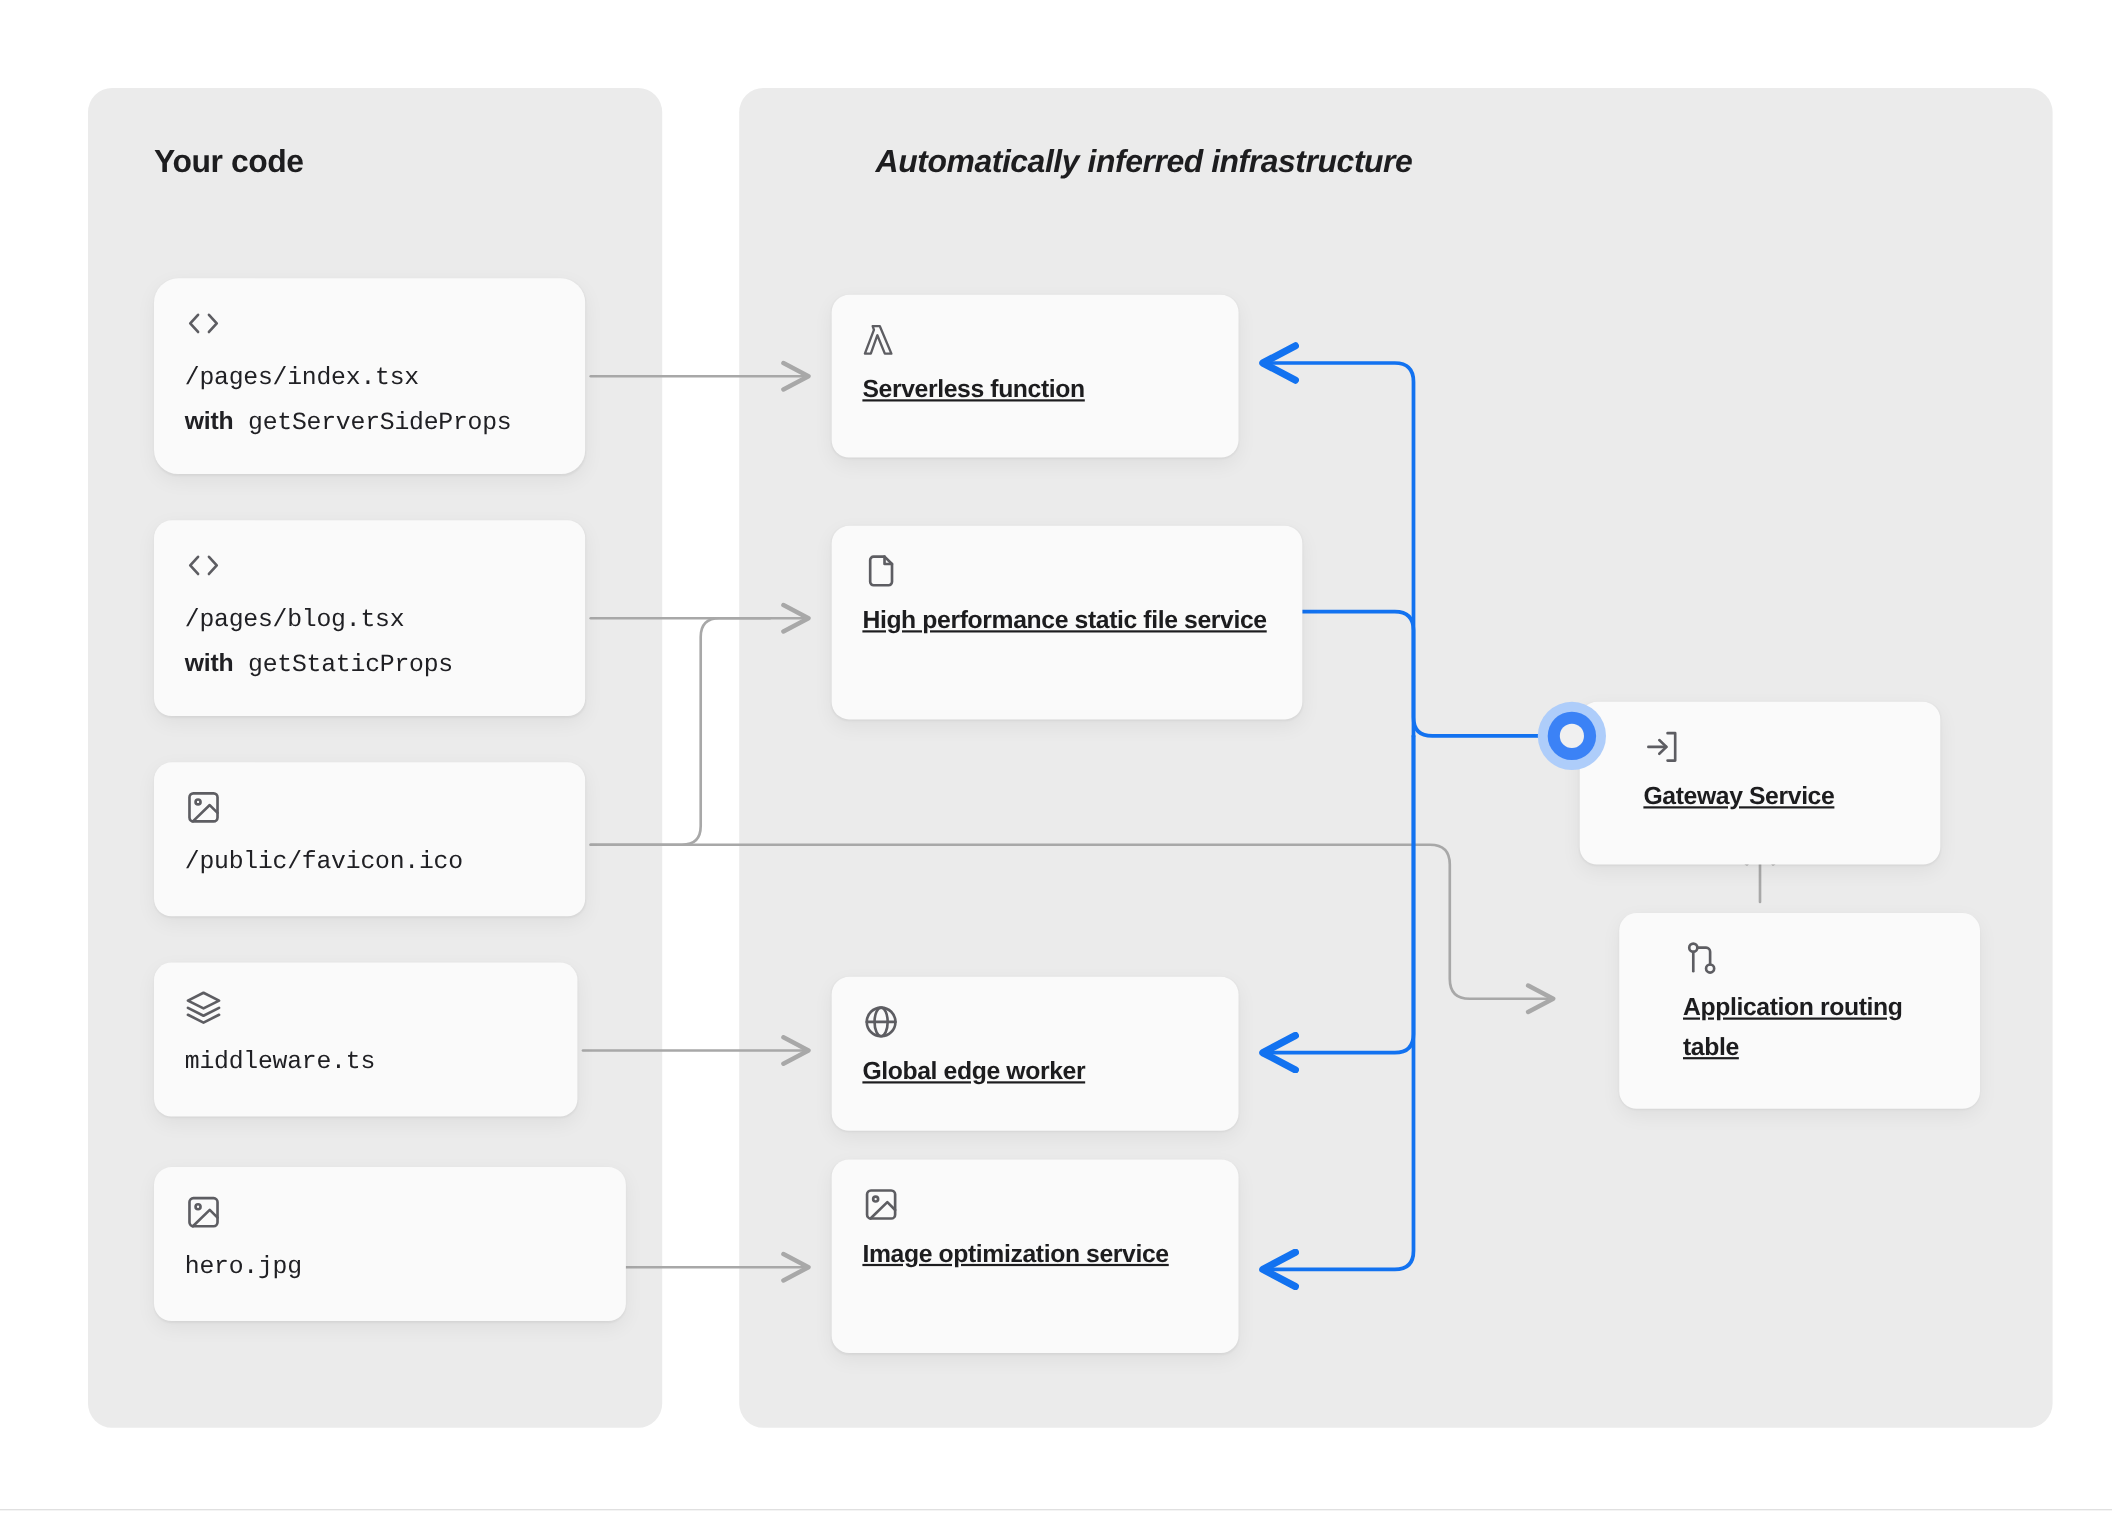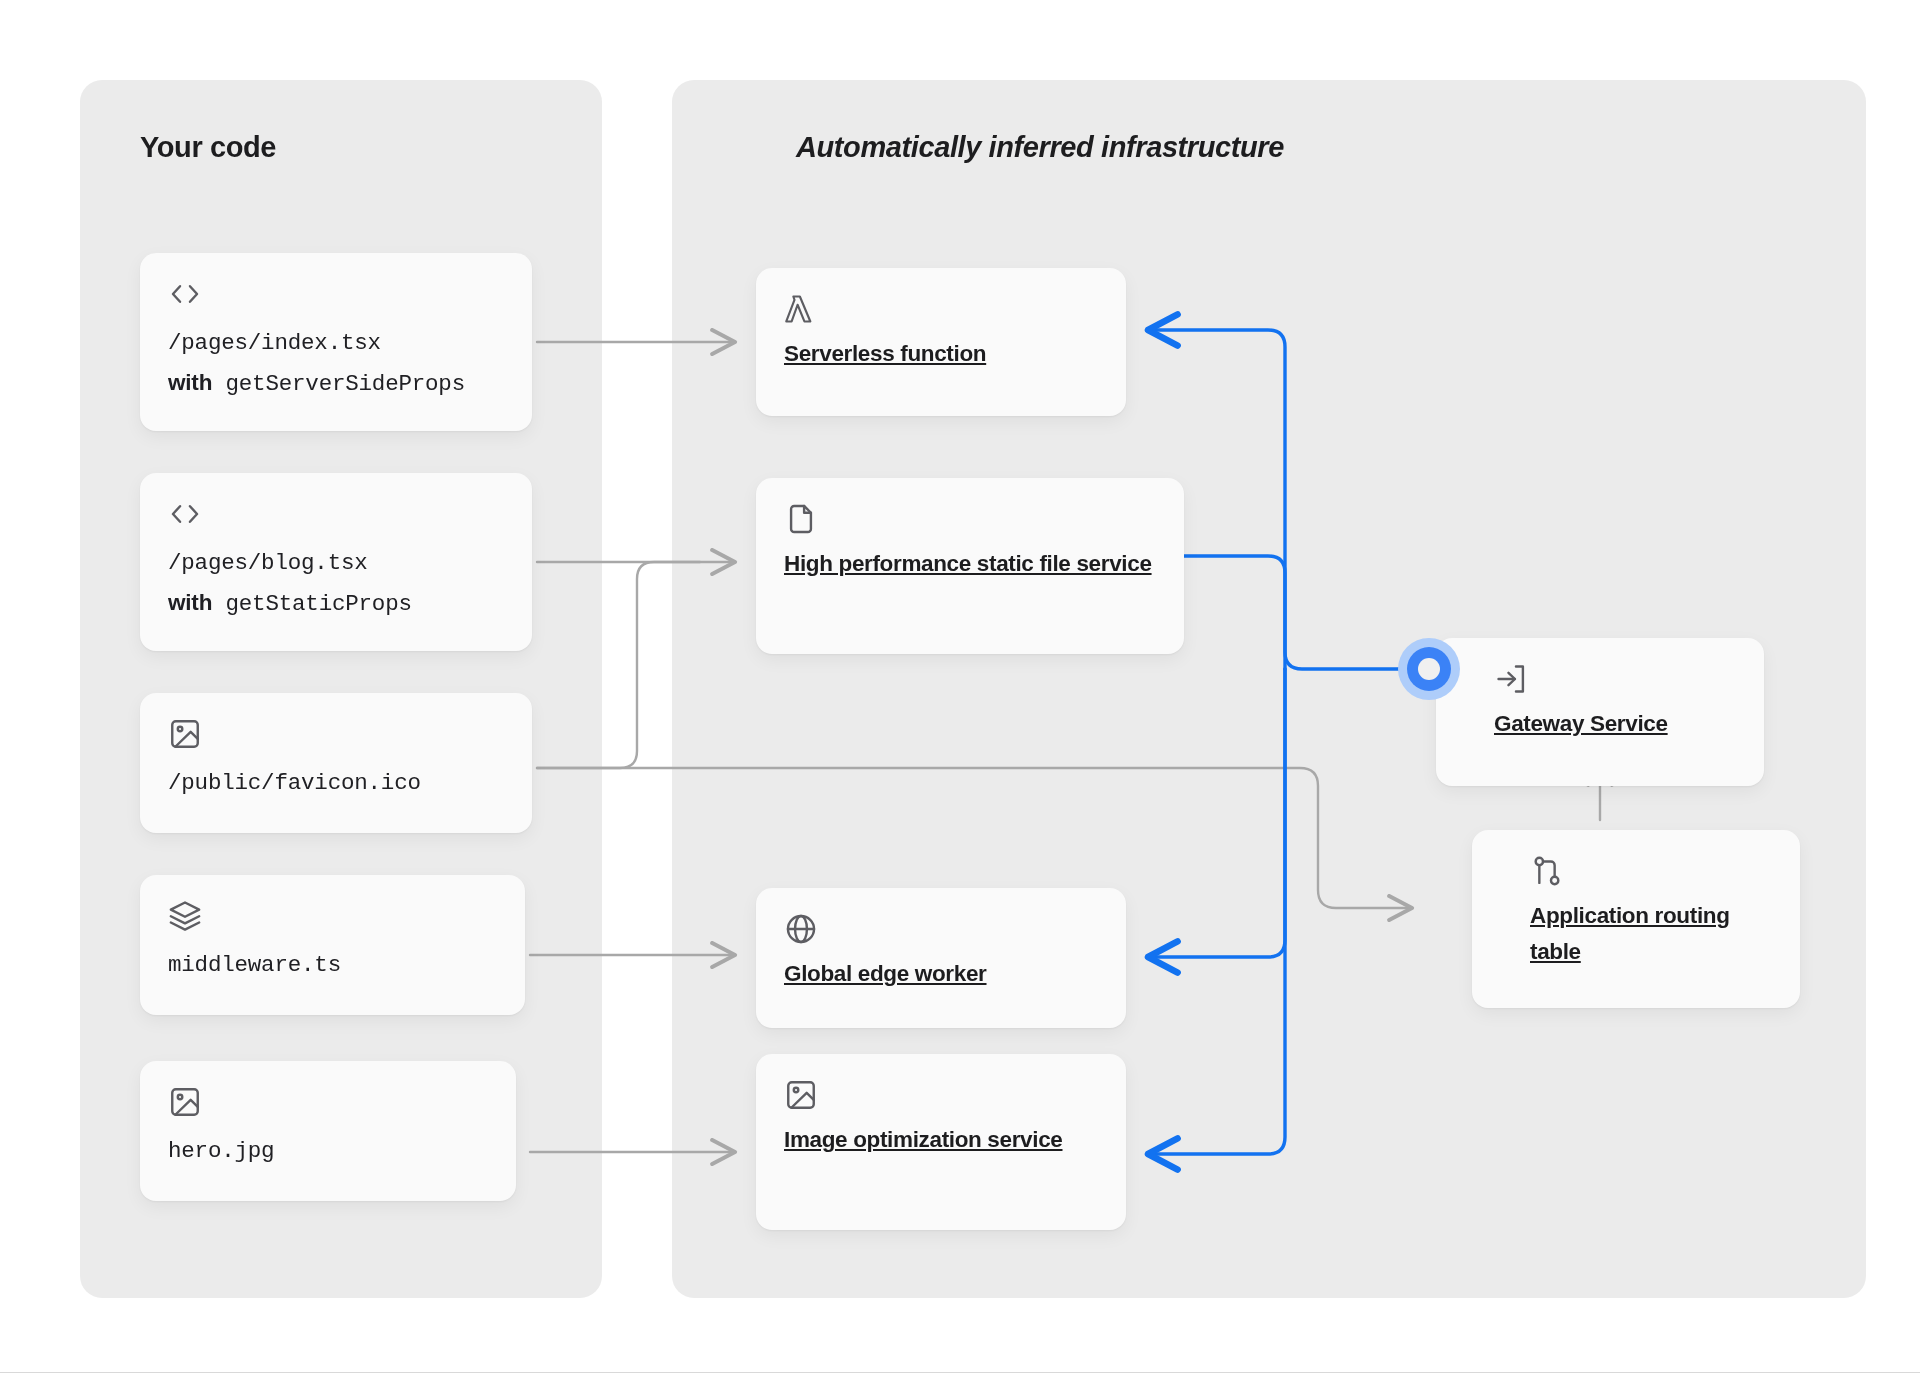--- a/index.html
+++ b/index.html
@@ -87,25 +87,25 @@
     right: 20px;
     font-size: 22.5px;
     font-weight: 700;
     line-height: 36px;
     color: #1d1d1f;
     letter-spacing: -0.35px;
     text-decoration: underline;
   }
 
   
-  #card-index    { left: 140px; top: 253px; width: 392px; height: 178px; }
+  #card-index    { left: 140px; top: 253px; width: 392px; height: 178px; border-radius: 22px; }
   #card-blog     { left: 140px; top: 473px; width: 392px; height: 178px; }
   #card-favicon  { left: 140px; top: 693px; width: 392px; height: 140px; }
   #card-middleware { left: 140px; top: 875px; width: 385px; height: 140px; }
-  #card-hero     { left: 140px; top: 1061px; width: 376px; height: 140px; }
+  #card-hero     { left: 140px; top: 1061px; width: 429px; height: 140px; }
 
   
   #card-serverless { left: 756px; top: 268px; width: 370px; height: 148px; }
   #card-static     { left: 756px; top: 478px; width: 428px; height: 176px; }
   #card-edge       { left: 756px; top: 888px; width: 370px; height: 140px; }
   #card-image      { left: 756px; top: 1054px; width: 370px; height: 176px; }
 
   
   #card-gateway { left: 1436px; top: 598px; width: 328px; height: 148px; margin-top: 40px; }
   #card-routing { left: 1436px; top: 830px; width: 328px; height: 178px; margin-left: 36px; }

